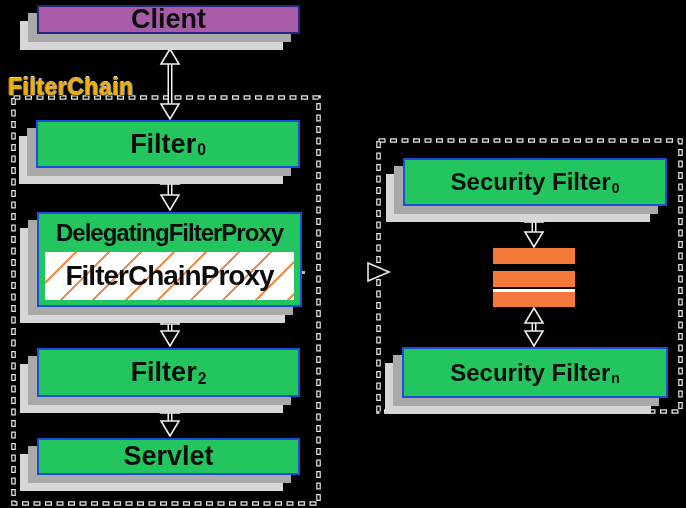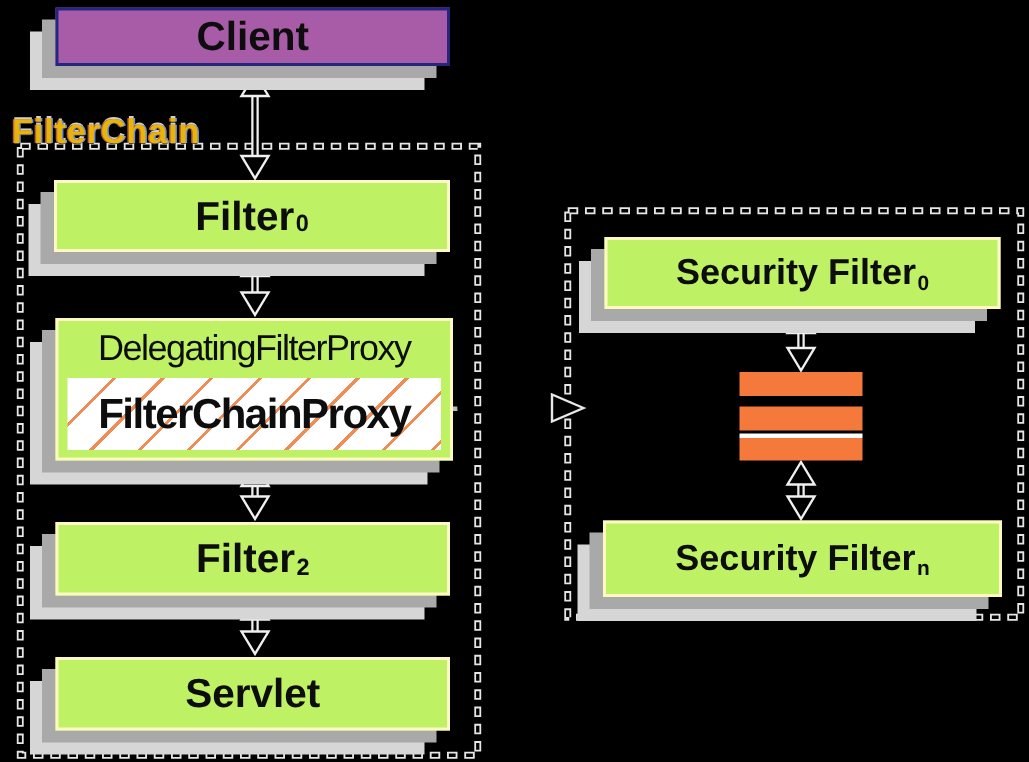--- a/index.html
+++ b/index.html
@@ -6,42 +6,42 @@
   .stage{
     position:relative;width:686px;height:508px;background:#000;overflow:hidden;
     font-family:"Liberation Sans","DejaVu Sans",sans-serif;
   }
   .overlay{position:absolute;left:0;top:0;width:686px;height:508px;pointer-events:none;}
   .box{
     position:absolute;box-sizing:border-box;display:flex;align-items:center;justify-content:center;
     font-weight:bold;color:#0d0d0d;white-space:nowrap;
     box-shadow:-9px 8px 0 #a9a9a9,-17px 16px 0 #d6d6d6;
   }
-  .orange{background:#bef264;border:2px solid #fef9c3;}
+  .orange{background:#22c55e;border:2px solid #1d4ed8;}
   .purple{background:#a85ca8;border:2px solid #26267e;}
   .sub{font-size:0.58em;position:relative;top:0.40em;margin-left:1px;font-weight:bold;}
   .chain-label{
     position:absolute;font-weight:bold;font-size:23px;color:#eab308;letter-spacing:0.5px;white-space:nowrap;
     text-shadow:-1px 0 0 #b5652f, 1px 0 0 #6f8fd0, 0 -1px 0 #cfcfcf, 0 1px 0 #4a4a4a;
   }
-  .client{left:37px;top:5px;width:263px;height:39px;font-size:27px;}
+  .client{left:37px;top:5px;width:263px;height:29px;font-size:27px;}
   .filter0{left:36px;top:120px;width:264px;height:48px;font-size:27px;}
   .dfp{left:37px;top:212px;width:265px;height:95px;display:block;}
   .dfp-title{
     position:absolute;left:0;right:0;top:0;height:38px;display:flex;align-items:center;justify-content:center;
-    font-weight:normal;font-size:24px;letter-spacing:-1px;color:#0d0d0d;
+    font-weight:bold;font-size:24px;letter-spacing:-1px;color:#0d0d0d;
   }
   .hatch{
     position:absolute;left:6px;right:6px;top:38px;bottom:5px;
     background:repeating-linear-gradient(135deg,#ffffff 0 21px,#ef8d57 21px 23px);
     display:flex;align-items:center;justify-content:center;
     font-weight:bold;font-size:28px;letter-spacing:-1px;color:#0d0d0d;white-space:nowrap;
   }
   .filter2{left:37px;top:348px;width:263px;height:49px;font-size:27px;}
-  .servlet{left:37px;top:438px;width:263px;height:49px;font-size:27px;}
+  .servlet{left:37px;top:438px;width:263px;height:37px;font-size:27px;}
   .sf0{left:403px;top:158px;width:264px;height:48px;font-size:24px;}
   .sfn{left:402px;top:347px;width:266px;height:51px;font-size:24px;}
   .bar{position:absolute;left:493px;width:82px;background:#f5793b;}
   .bar1{top:248px;height:16px;}
   .bar2{top:271px;height:16px;}
   .bar3{top:292px;height:15px;}
   .bar-sep{position:absolute;left:493px;width:82px;top:289px;height:3px;background:#ffffff;}
   .lbl-fc{left:8px;top:74px;}
   .lbl-sfc{left:374px;top:109px;}
 </style>

